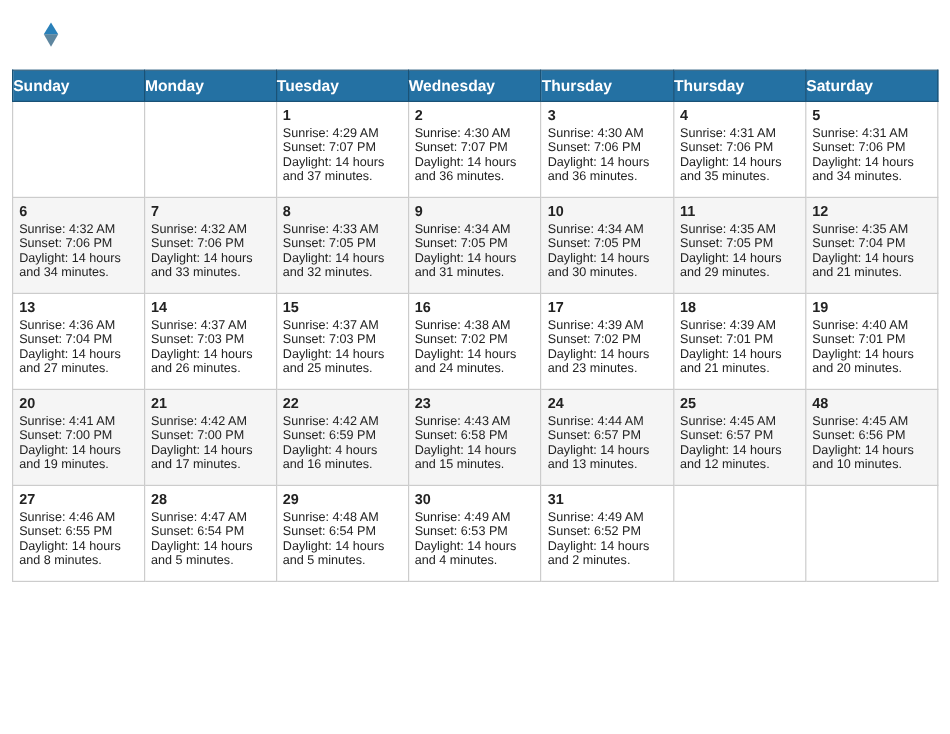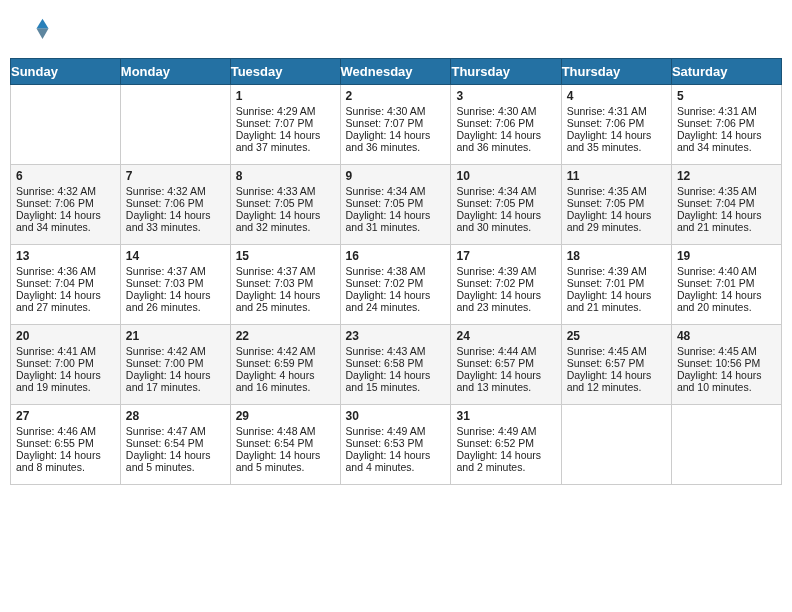--- a/index.html
+++ b/index.html
@@ -268,21 +268,21 @@
           </td>
           <td>
             <span class="day-num">25</span>
             <div>Sunrise: 4:45 AM</div>
             <div>Sunset: 6:57 PM</div>
             <div>Daylight: 14 hours and 12 minutes.</div>
           </td>
           <td>
             <span class="day-num">48</span>
             <div>Sunrise: 4:45 AM</div>
-            <div>Sunset: 10:56 PM</div>
+            <div>Sunset: 6:56 PM</div>
             <div>Daylight: 14 hours and 10 minutes.</div>
           </td>
         </tr>
         <tr class="week-row">
           <td>
             <span class="day-num">27</span>
             <div>Sunrise: 4:46 AM</div>
             <div>Sunset: 6:55 PM</div>
             <div>Daylight: 14 hours and 8 minutes.</div>
           </td>

